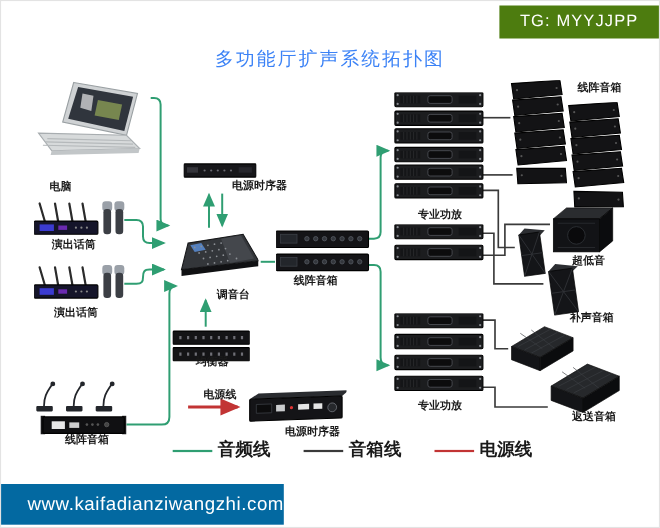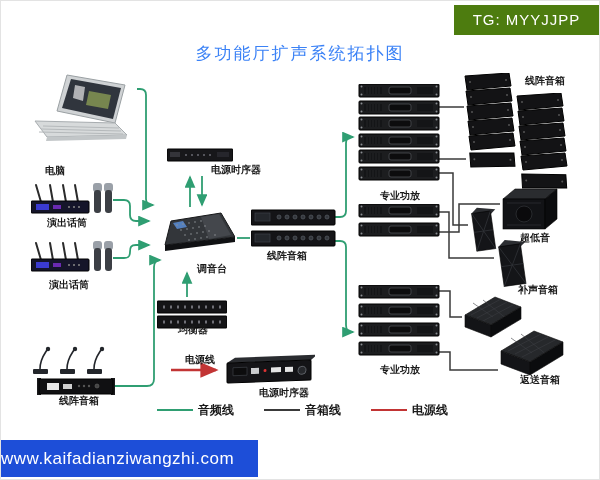--- a/index.html
+++ b/index.html
@@ -12,39 +12,39 @@
     position:absolute;top:4px;right:0;width:145px;height:30px;
     background:#4d7c0f;color:#ffffff;font-size:15px;line-height:30px;
     text-align:center;letter-spacing:1px;
   }
   .title{
     position:absolute;top:41px;left:0;width:100%;text-align:center;
     font-size:17px;font-weight:normal;color:#3b82f6;letter-spacing:2px;
   }
   .footer{
     position:absolute;top:439px;left:0;width:257px;height:37px;
-    background:#1d4ed8;color:#ffffff;font-size:17px;line-height:37px;
-    padding-left:0;box-sizing:border-box;letter-spacing:0.5px;
+    background:#0369a1;color:#ffffff;font-size:17px;line-height:37px;
+    padding-left:24px;box-sizing:border-box;letter-spacing:0.5px;
   }
   .dev{position:absolute;line-height:0;}
   .lbl{
     position:absolute;font-size:10px;font-weight:bold;color:#1a1a1a;
     white-space:nowrap;line-height:11px;
   }
   .lbl.red-ctx{color:#1a1a1a;}
   .wires{position:absolute;left:0;top:0;}
   .legend{
     position:absolute;left:156px;top:404px;display:flex;gap:30px;align-items:center;
   }
   .legend .item{display:flex;align-items:center;gap:5px;}
   .legend .sw{display:inline-block;width:36px;height:2px;}
   .sw.audio{background:#2f9e72;}
   .sw.speaker{background:#3a3a3a;}
   .sw.power{background:#c23434;}
-  .legend .item span.t{font-size:12px;font-weight:bold;color:#1a1a1a;line-height:10px;}
+  .legend .item span.t{font-size:16px;font-weight:bold;color:#1a1a1a;line-height:10px;}
   .hidden-defs{position:absolute;width:0;height:0;overflow:hidden;}
 </style>
 </head>
 <body>
 
 <div class="stage">
 
   <svg class="hidden-defs" aria-hidden="true">
     <defs>
       <g id="ampu">

